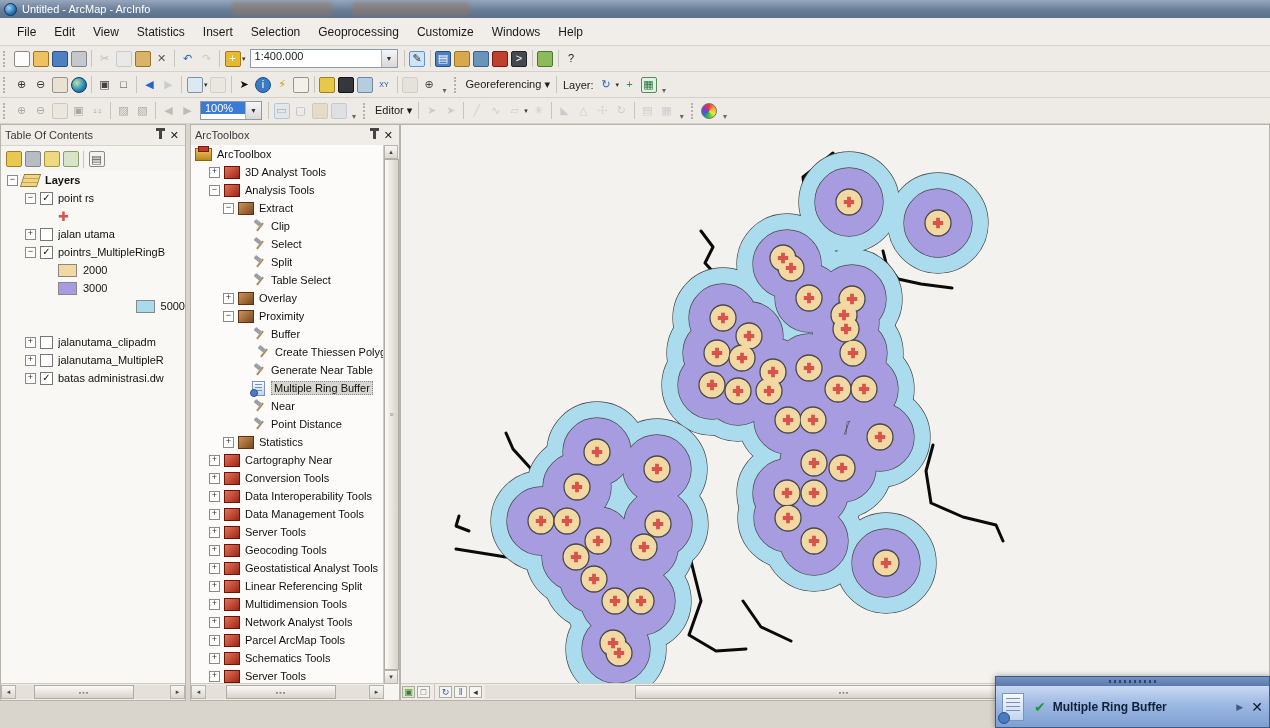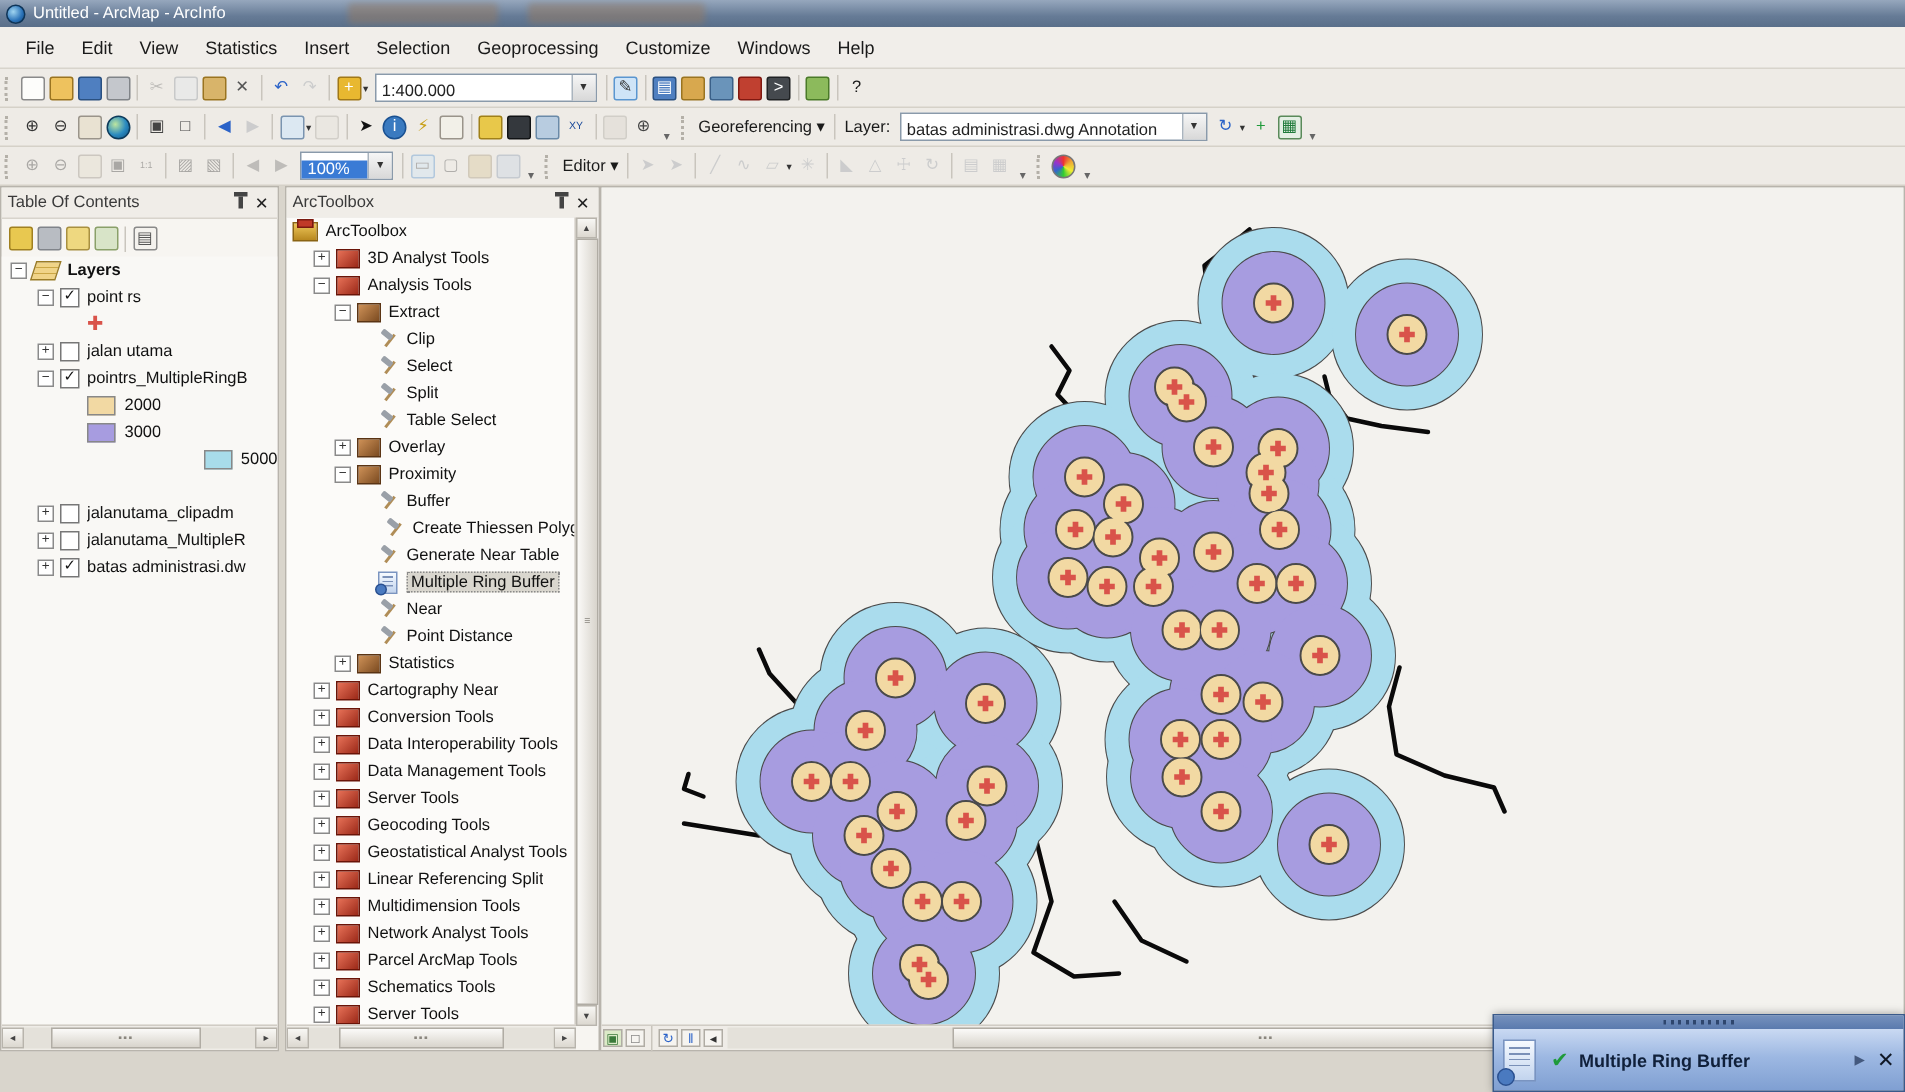--- a/index.html
+++ b/index.html
@@ -22,21 +22,21 @@
   
   .toolbar-row{position:absolute;left:0;width:1270px;height:26px;background:#eeebe6;
     border-bottom:1px solid #d5d1c8;display:flex;align-items:center;box-sizing:border-box;}
   .grip{width:3px;height:16px;border-left:2px dotted #b4b0a8;margin:0 4px 0 3px;}
   .tb-sep{width:1px;height:17px;background:#c9c5bd;margin:0 3px;}
   .chip{width:16px;height:16px;border-radius:2px;margin:0 1.5px;box-sizing:border-box;
     display:flex;align-items:center;justify-content:center;font-size:11px;line-height:1;}
   .chip.sel{background:#cfe4f7;border:1px solid #5a96d0;}
   .chip.dis{opacity:.4;}
   .dd-caret{font-size:7px;color:#333;margin:0 1px 0 0;align-self:center;}
-  .combo{height:19px;background:#fff;border:1px solid #8a9aaa;display:flex;align-items:flex-end;
+  .combo{height:19px;background:#fff;border:1px solid #8a9aaa;display:flex;align-items:flex-start;
     font-size:11px;margin:0 3px;box-sizing:border-box;}
   .combo .combo-text{padding:0 4px;white-space:nowrap;overflow:hidden;flex:1;}
   .combo .arrow{width:15px;height:100%;background:linear-gradient(#f6f6f6,#d8d8d8);
     border-left:1px solid #aab4be;display:flex;align-items:center;justify-content:center;
     font-size:7px;color:#333;}
   .combo.hl .combo-text{background:#3a7bd5;color:#fff;}
   .tb-label{font-size:11px;color:#1a1a1a;margin:0 3px;white-space:nowrap;}
   .overflow{font-size:8px;color:#666;margin:0 4px;align-self:flex-end;padding-bottom:2px;}
   
   .panel{position:absolute;top:124px;height:577px;background:#f7f5f1;border:1px solid #b8b4ac;
@@ -207,24 +207,20 @@
     <span class="chip" style="background: rgb(184, 204, 224); border: 1px solid rgb(106, 138, 168);"></span>
     <span class="chip" style="color: rgb(26, 74, 154); font-size: 7px;">XY</span>
     <span class="tb-sep"></span>
     <span class="chip dis" style="background: rgb(216, 212, 204); border: 1px solid rgb(168, 164, 156);"></span>
     <span class="chip" style="color: rgb(68, 68, 68);">⊕</span>
     <span class="overflow">▾</span>
     <span class="grip"></span>
     <span class="tb-label">Georeferencing ▾</span>
     <span class="tb-sep"></span>
     <span class="tb-label">Layer:</span>
-    <span class="combo" style="width: 205px;">
-      <span class="combo-text">batas administrasi.dwg Annotation</span>
-      <span class="arrow">▼</span>
-    </span>
     <span class="chip" style="color: rgb(42, 98, 200);">↻</span>
     <span class="dd-caret">▾</span>
     <span class="chip" style="color: rgb(31, 154, 58);">+</span>
     <span class="chip" style="background: rgb(228, 239, 228); border: 1px solid rgb(90, 138, 90); color: rgb(31, 122, 58);">▦</span>
     <span class="overflow">▾</span>
   </div>
 <div class="toolbar-row" style="top:98px;" id="tb-layout">
     <span class="grip"></span>
     <span class="chip dis" style="color: rgb(68, 68, 68);">⊕</span>
     <span class="chip dis" style="color: rgb(68, 68, 68);">⊖</span>

